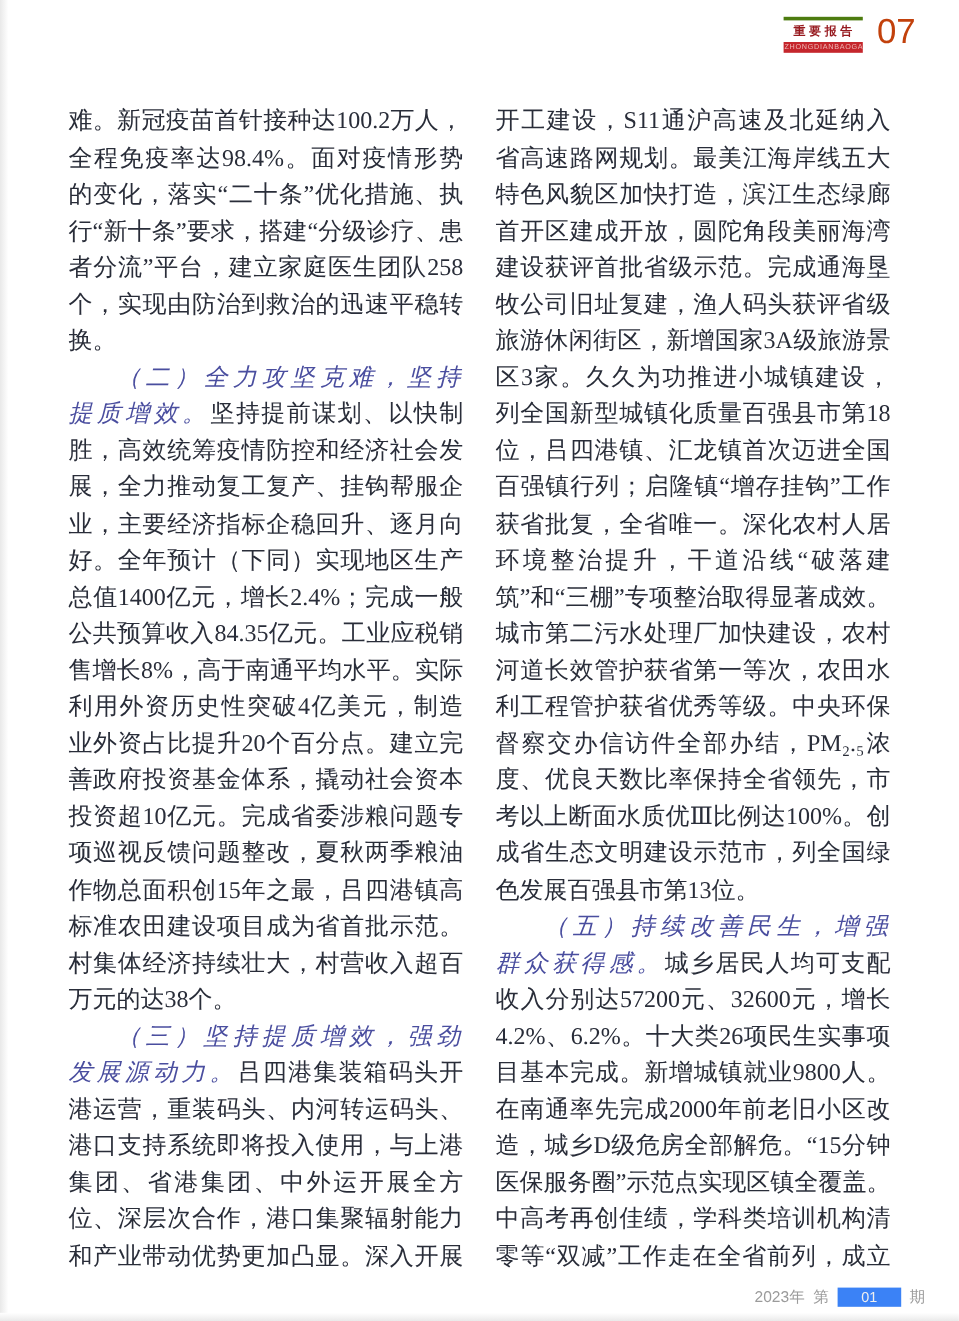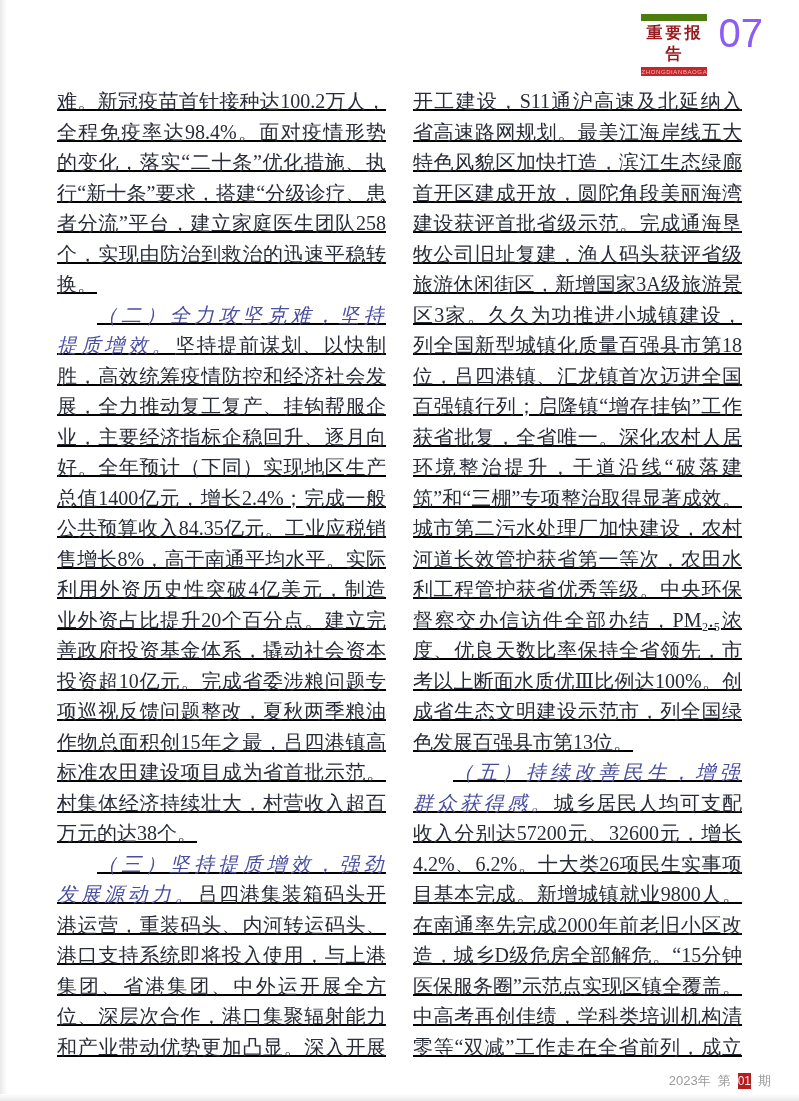--- a/index.html
+++ b/index.html
@@ -10,59 +10,59 @@
   }
   .edge-left{position:absolute;left:0;top:0;width:7px;height:1101px;
     background:linear-gradient(to right,#e9e9e9,#ffffff);}
   .edge-bottom{position:absolute;left:0;bottom:0;width:799px;height:7px;
     background:linear-gradient(to top,#e9e9e9,#ffffff);}
 
   
   .header{position:absolute;top:12px;right:36px;display:flex;align-items:flex-start;gap:12px;}
   .badge{display:flex;flex-direction:column;width:66px;margin-top:2px;}
   .badge-title{
-    font-size:16px;font-weight:bold;letter-spacing:3px;text-align:center;
-    color:#96191e;border-top:7px solid #4d7c0f;padding:2px 0 2px 3px;
+    font-size:10px;font-weight:bold;letter-spacing:3px;text-align:center;
+    color:#96191e;border-top:3px solid #4d7c0f;padding:2px 0 2px 3px;
     font-family:"Liberation Serif","DejaVu Serif",serif;
   }
   .badge-bar{
     background:#c5262c;color:#eeb8b6;font-size:6px;letter-spacing:0.6px;
     text-align:center;padding:2px 1px 1px 1px;
     font-family:"Liberation Sans","DejaVu Sans",sans-serif;white-space:nowrap;overflow:hidden;
   }
   .page-number{
-    font-size:40px;line-height:1;color:#8b5cf6;margin-top:1px;
+    font-size:29px;line-height:1;color:#c2410c;margin-top:1px;
     font-family:"Liberation Sans","DejaVu Sans",sans-serif;
   }
 
   
   .columns{
     position:absolute;top:86px;left:57px;width:685px;height:978px;
-    display:flex;gap:27px;overflow:hidden;text-decoration:underline;
+    display:flex;gap:27px;overflow:hidden;
   }
   .column{
     width:329px;height:100%;overflow:hidden;
     font-size:20px;line-height:30.5px;text-align:justify;
     color:#292d39;
   }
   .column p{margin:0;}
   .para.indent{text-indent:2em;}
   .para-heading{
     color:#4a4e9f;font-style:italic;letter-spacing:2.5px;
   }
 
   
   .footer{
     position:absolute;bottom:11px;right:28px;display:flex;align-items:center;gap:7px;
     font-size:13px;color:#9b9b9b;
     font-family:"Liberation Sans","DejaVu Sans",sans-serif;
   }
   .issue-box{
-    background:#b91c1c;color:#efefef;min-width:12px;text-align:center;
-    padding:1px 0;font-size:12px;line-height:14px;
+    background:#3b82f6;color:#efefef;min-width:12px;text-align:center;
+    padding:1px 20px;font-size:12px;line-height:14px;
   }
 </style>
 </head>
 <body>
 
 <div class="edge-left"></div>
 <div class="edge-bottom"></div>
 
 <div class="header">
   <div class="badge">

